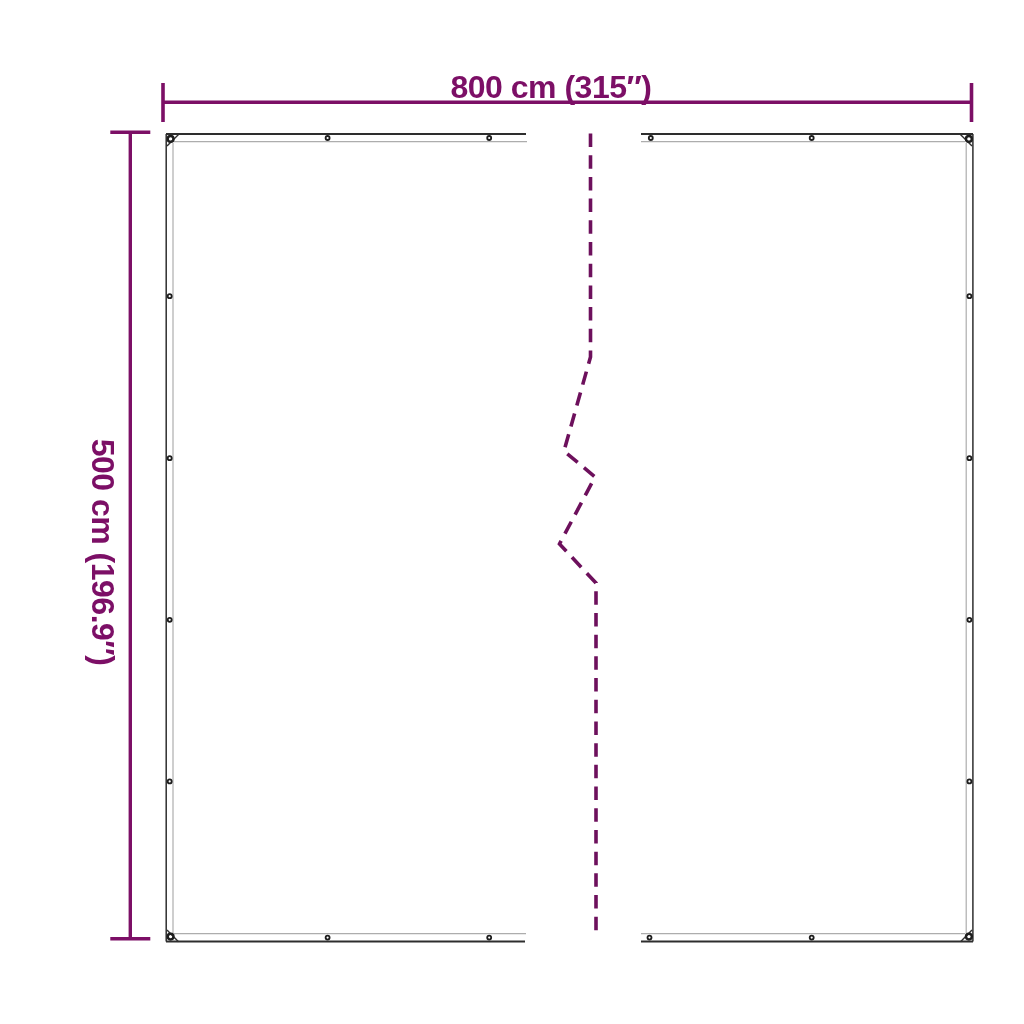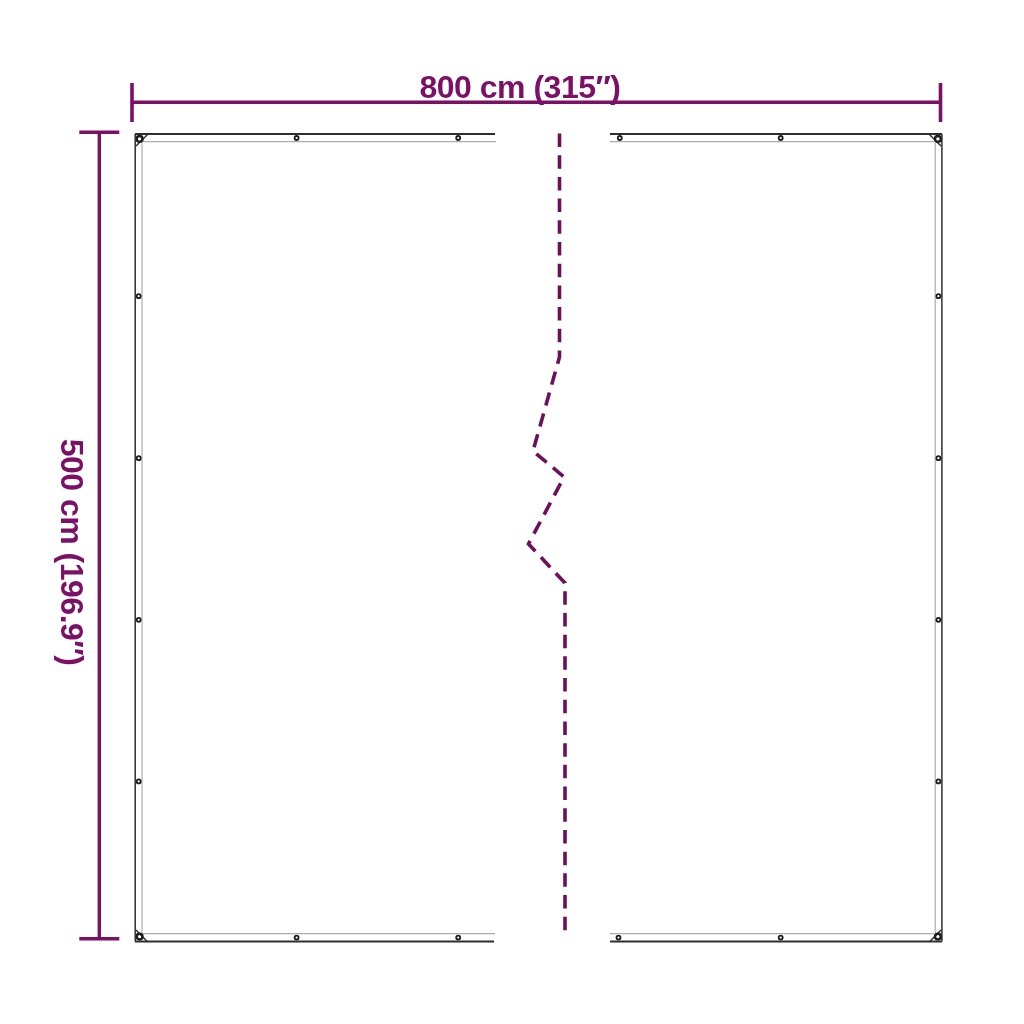--- a/index.html
+++ b/index.html
@@ -1,16 +1,16 @@
 <!DOCTYPE html>
 <html><head>
 <meta charset="utf-8">
 <style>
   html,body{margin:0;padding:0;background:#ffffff;}
-  .wrap{width:826px;height:1024px;position:relative;background:#a3a3a3;}
+  .wrap{width:826px;height:1024px;position:relative;background:#a3a3a3;margin-left:31px;}
   svg{position:absolute;left:0;top:0;}
   text{font-family:"Liberation Sans", sans-serif;font-weight:bold;fill:#7c0f66;}
 </style>
 </head>
 <body>
 <div class="wrap">
 <svg width="1024" height="1024" viewBox="0 0 1024 1024">
 
   <rect x="0" y="0" width="1024" height="1024" fill="#ffffff"></rect>
 

